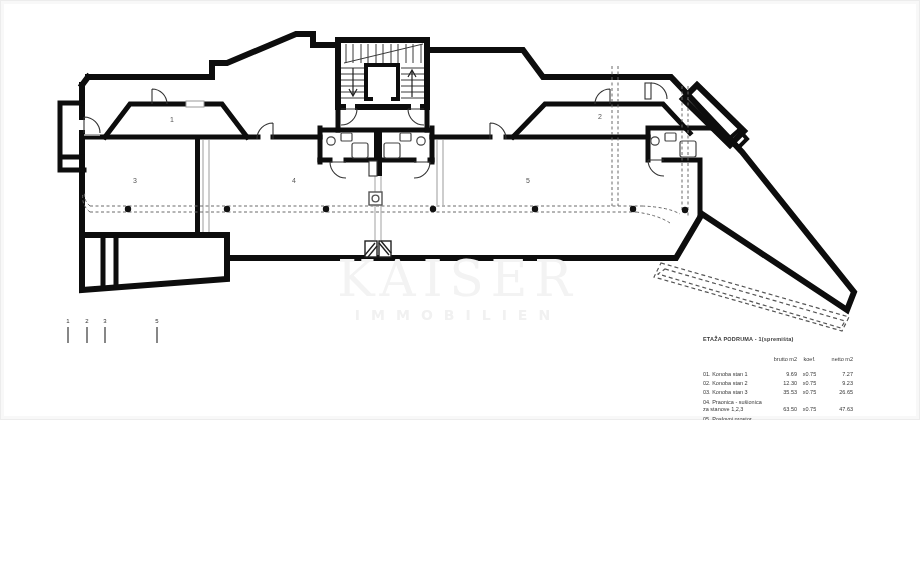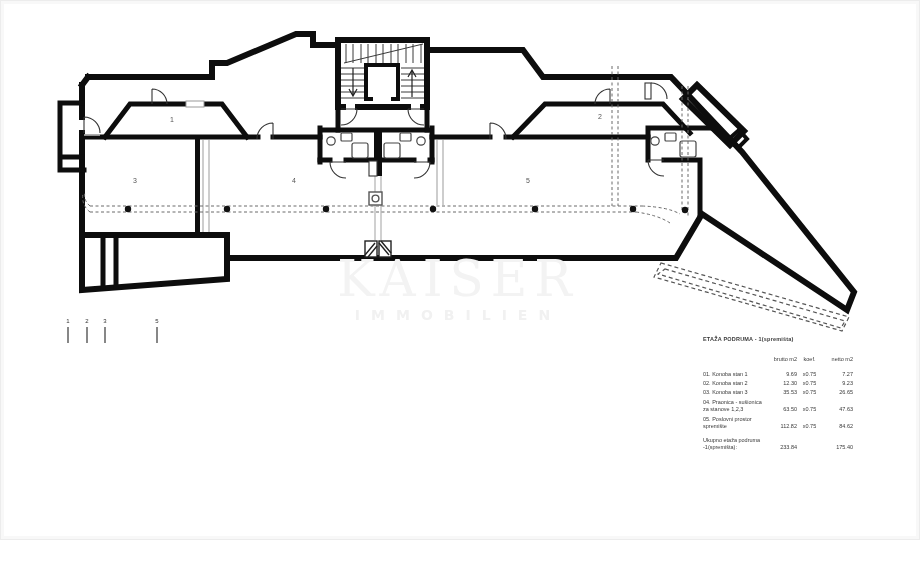--- a/index.html
+++ b/index.html
@@ -1,17 +1,17 @@
 <!DOCTYPE html>
 <html><head>
 <meta charset="utf-8">
 <style>
   html,body{margin:0;padding:0;background:#ffffff;}
   #canvas{
-    position:relative;width:920px;height:540px;background:#ffffff;
+    position:relative;width:920px;height:420px;background:#ffffff;
     font-family:"Liberation Sans",sans-serif;overflow:hidden;
     box-shadow:inset 0 0 0 1px #ececec, inset 0 0 0 4px #f8f8f8;
   }
   #plan-svg{position:absolute;left:0;top:0;}
   
   #watermark{
     position:absolute;left:318px;top:254px;width:280px;text-align:center;
     z-index:5;pointer-events:none;user-select:none;
   }
   #wm-main{

